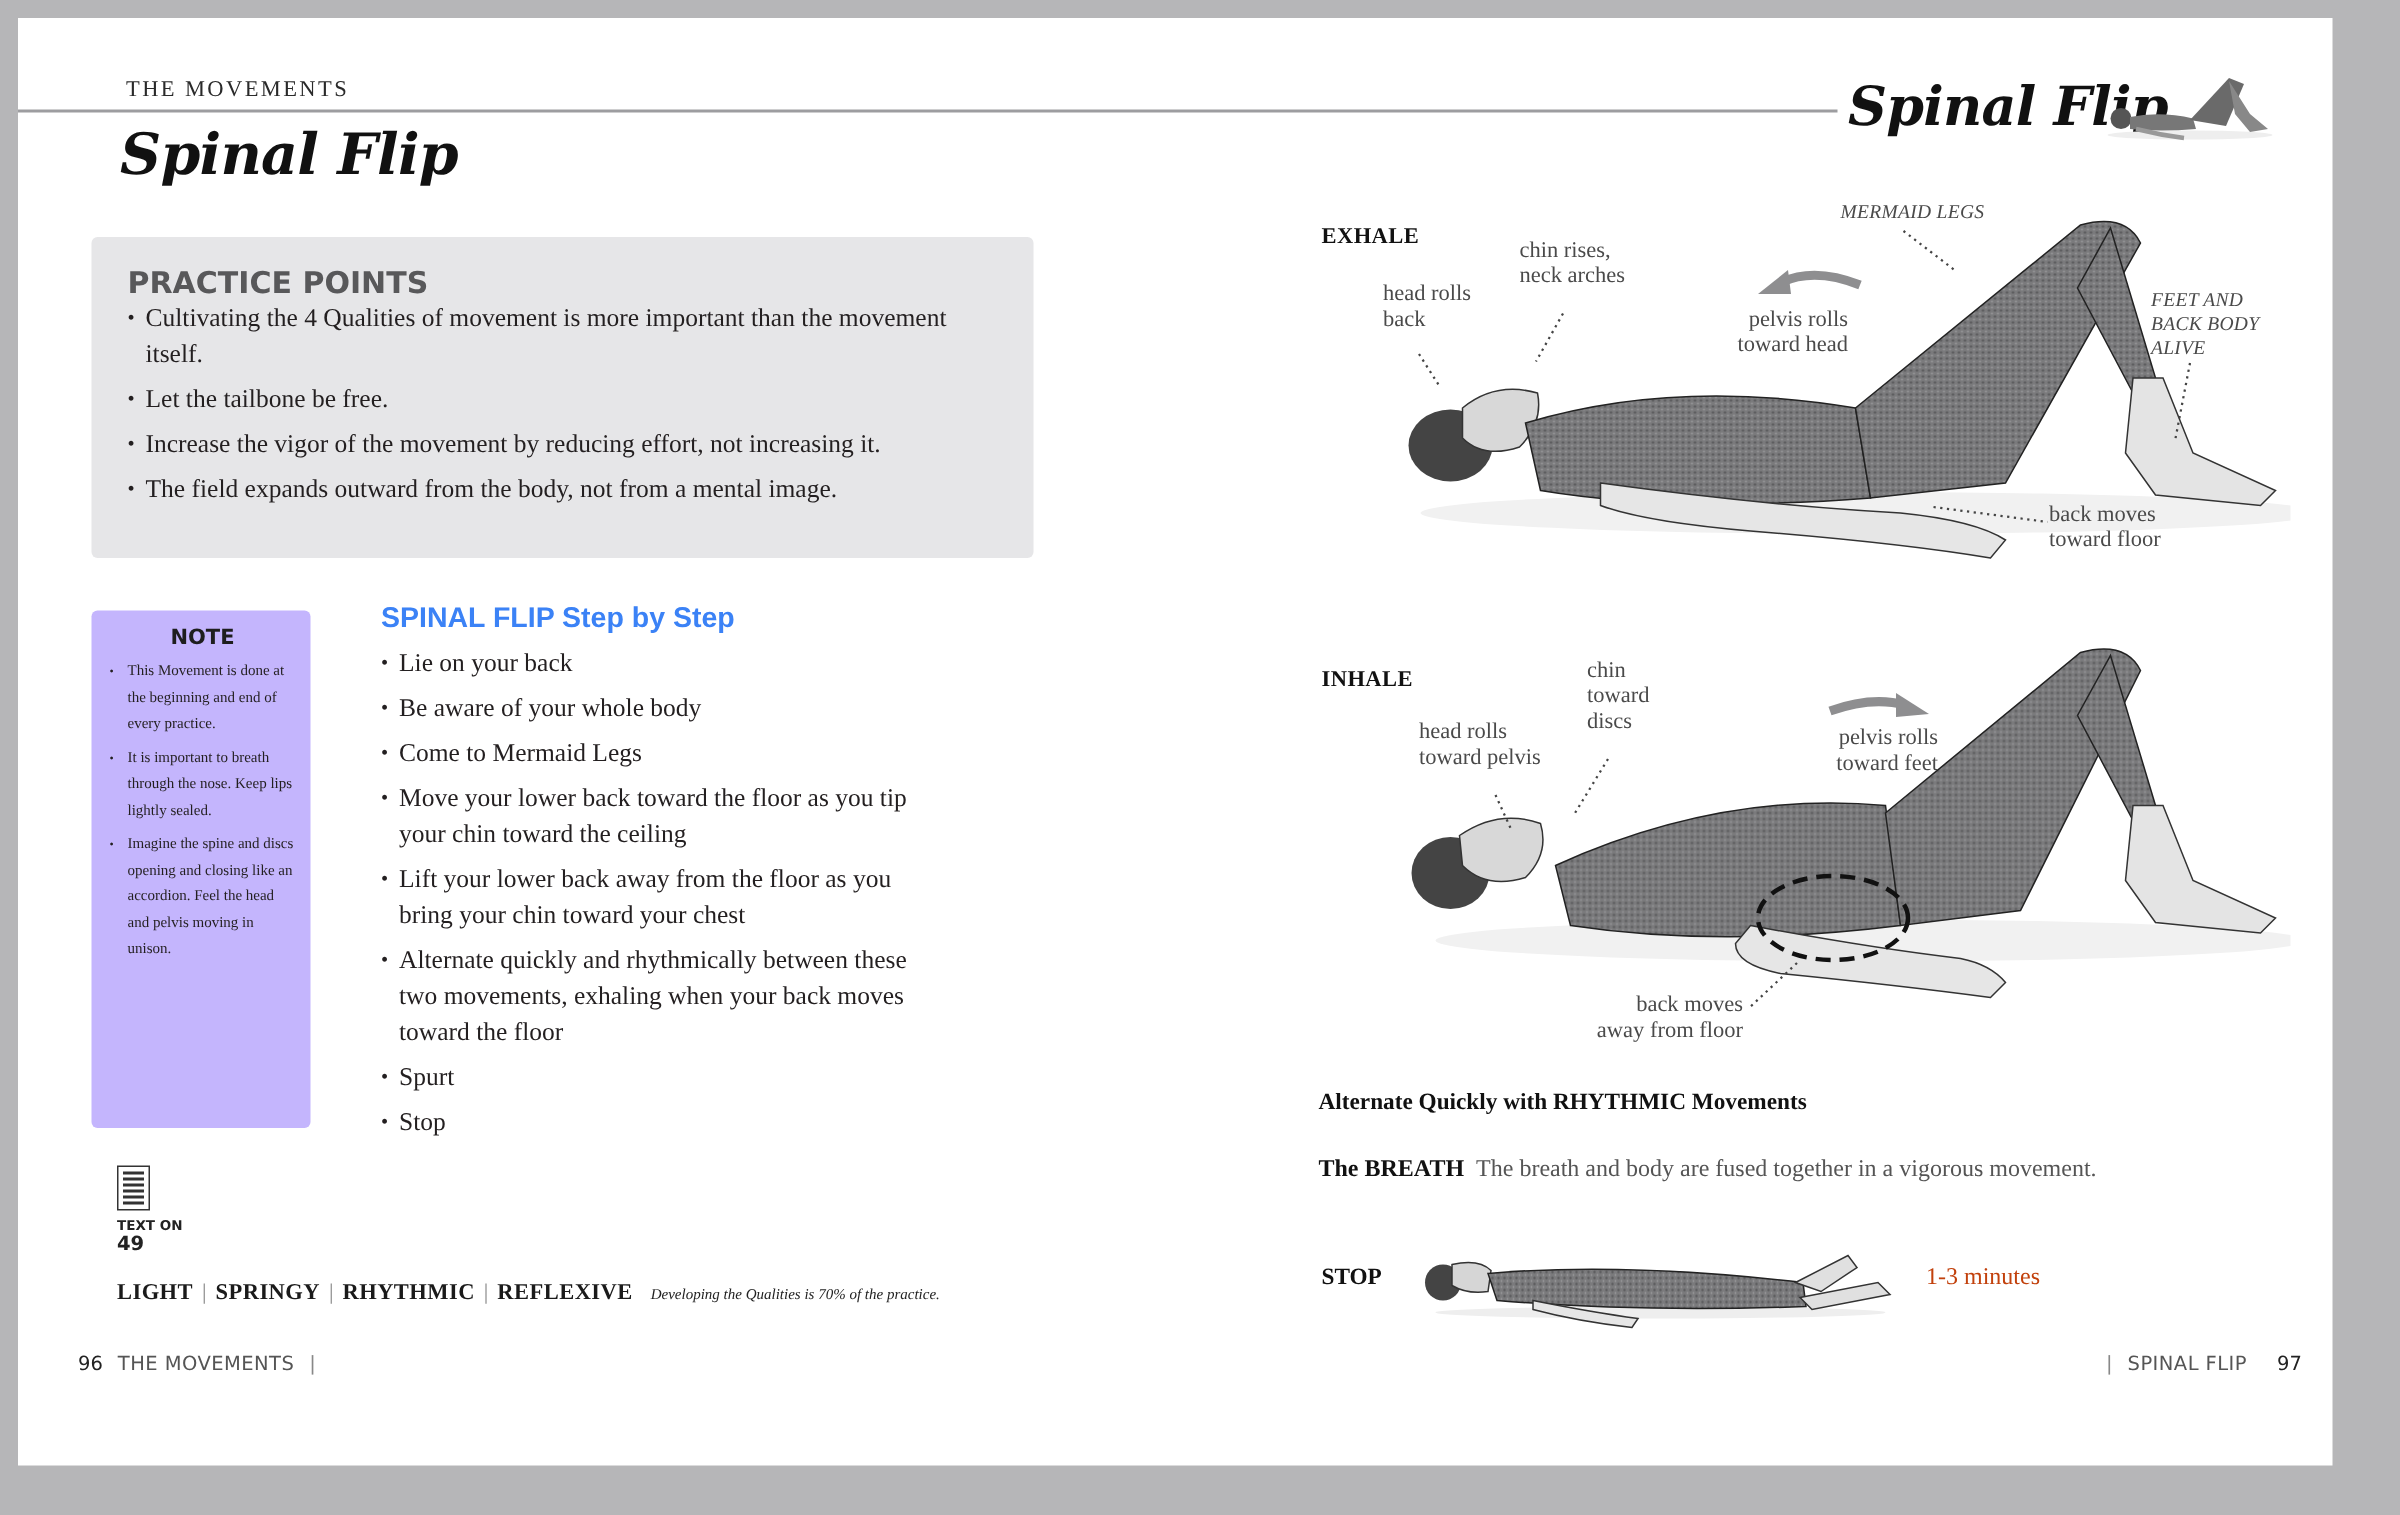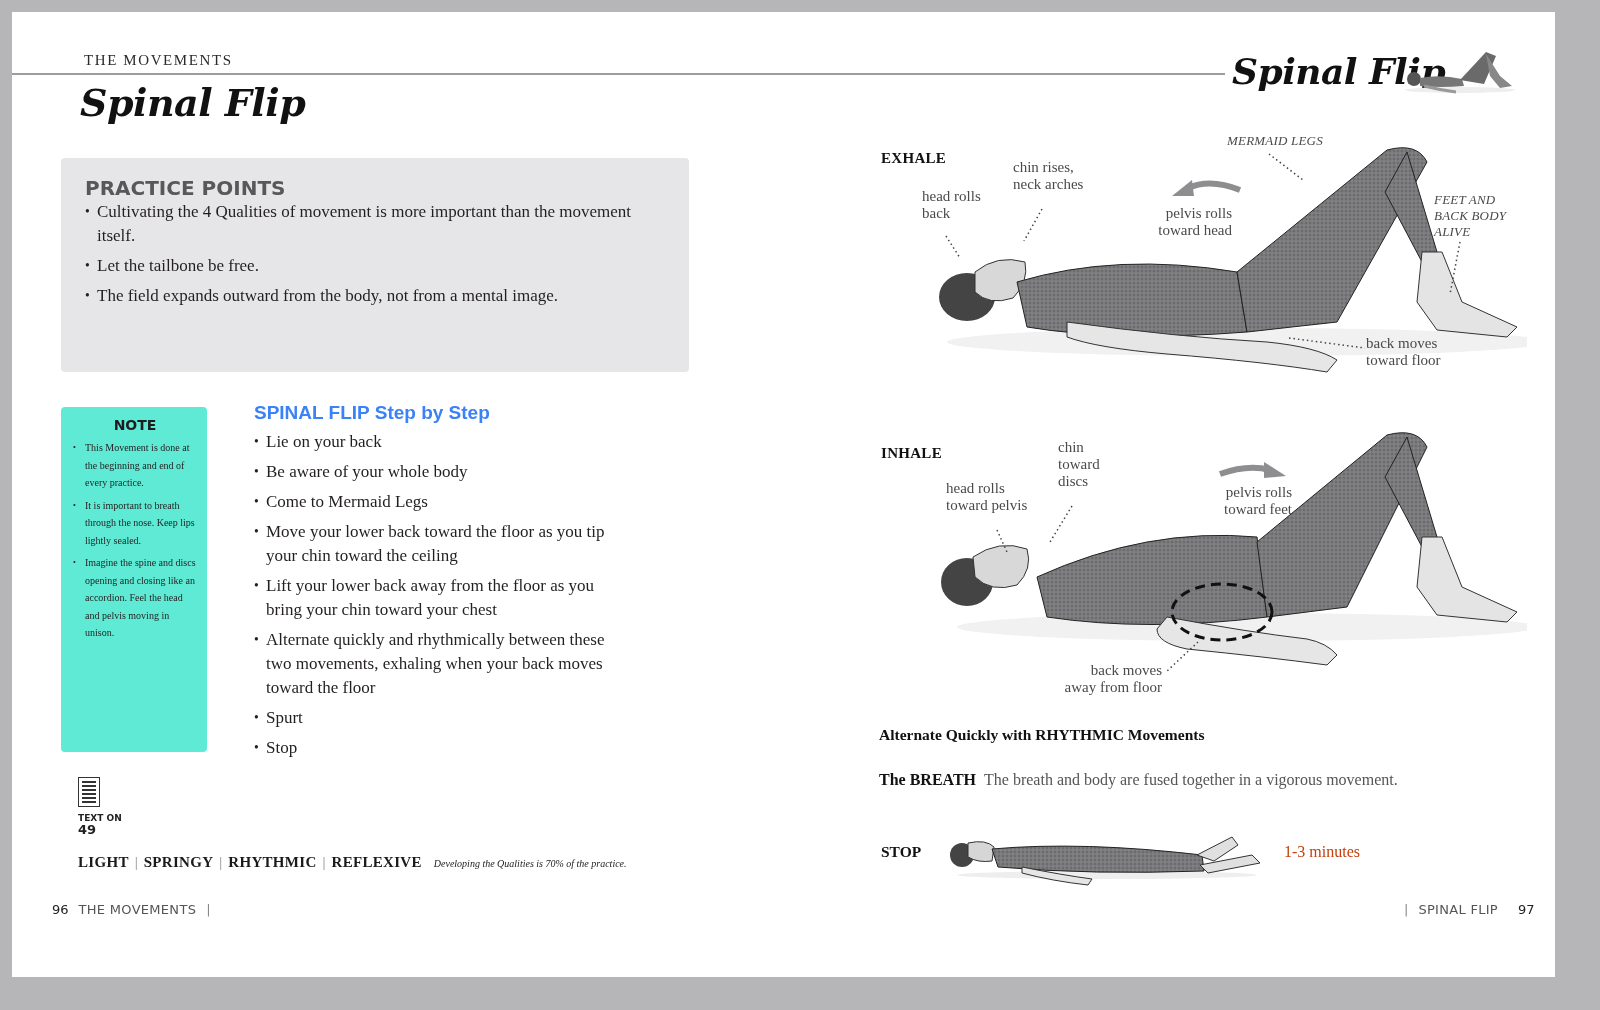--- a/index.html
+++ b/index.html
@@ -22,21 +22,21 @@
       background: #e6e6e8; border-radius: 4px; padding: 18px 24px;
     }
     .box-heading { font-family: "DejaVu Sans", sans-serif; font-weight: bold; font-size: 20px; color: #58585a; letter-spacing: 0px; margin-bottom: 0; }
     ul.bullets { list-style: none; }
     ul.bullets li { position: relative; padding-left: 12px; font-family: "Liberation Serif", serif; color: #231f20; }
     ul.bullets li::before { content: "•"; position: absolute; left: 0; top: 0; font-size: 0.8em; }
     .practice-box li { font-size: 17px; line-height: 24px; margin-bottom: 6px; }
 
     .note-box {
       left: 49px; top: 395px; width: 146px; height: 345px;
-      background: #5eead4; border-radius: 4px; padding: 10px 10px 10px 12px;
+      background: #c4b5fd; border-radius: 4px; padding: 10px 10px 10px 12px;
     }
     .note-heading { text-align: center; font-family: "DejaVu Sans", sans-serif; font-weight: bold; font-size: 14px; color: #1e1e1e; margin-bottom: 6px; }
     .note-box li { font-size: 10px; line-height: 17.5px; margin-bottom: 5px; padding-left: 13px; }
 
     .text-on { left: 66px; top: 765px; display: flex; align-items: flex-start; gap: 6px; flex-direction: column; }
     .doc-icon { width: 22px; height: 30px; border: 1.5px solid #333; padding: 3px 3px; display: flex; flex-direction: column; justify-content: space-between; }
     .doc-icon span { display: block; height: 1.5px; background: #333; }
     .text-on-label { font-family: "DejaVu Sans", sans-serif; font-weight: bold; font-size: 9px; line-height: 10px; color: #222; }
     .text-on-page { font-family: "DejaVu Sans", sans-serif; font-weight: bold; font-size: 13px; line-height: 13px; color: #222; }
 
@@ -75,20 +75,21 @@
 
   <div class="abs section-label">THE MOVEMENTS</div>
   <div class="abs top-rule"></div>
   <div class="abs left-title script">Spinal Flip</div>
 
   <div class="abs practice-box">
     <div class="box-heading">PRACTICE POINTS</div>
     <ul class="bullets">
       <li>Cultivating the 4 Qualities of movement is more important than the movement itself.</li>
       <li>Let the tailbone be free.</li>
+      <li>Increase the vigor of the movement by reducing effort, not increasing it.</li>
       <li>The field expands outward from the body, not from a mental image.</li>
     </ul>
   </div>
 
   <div class="abs note-box">
     <div class="note-heading">NOTE</div>
     <ul class="bullets">
       <li>This Movement is done at the beginning and end of every practice.</li>
       <li>It is important to breath through the nose. Keep lips lightly sealed.</li>
       <li>Imagine the spine and discs opening and closing like an accordion. Feel the head and pelvis moving in unison.</li>

